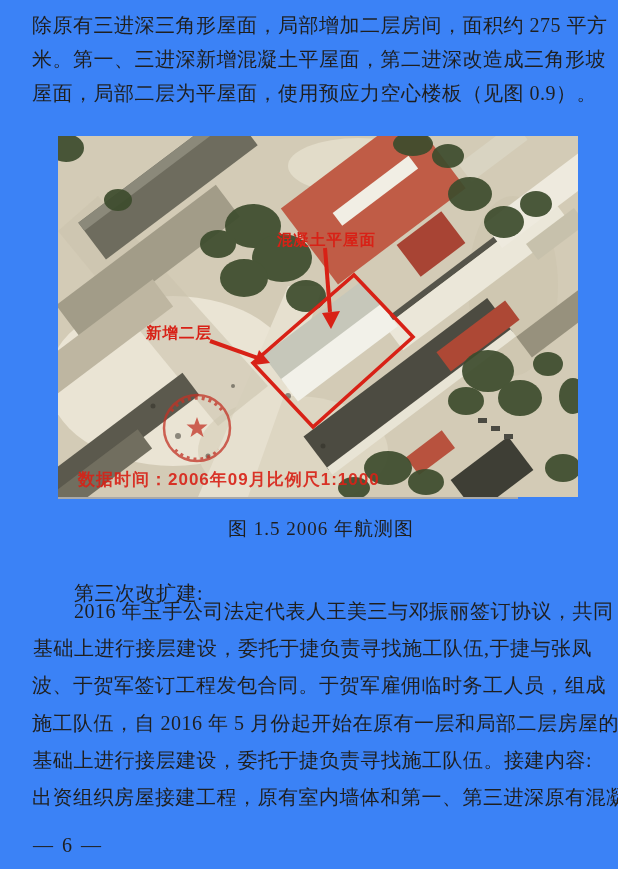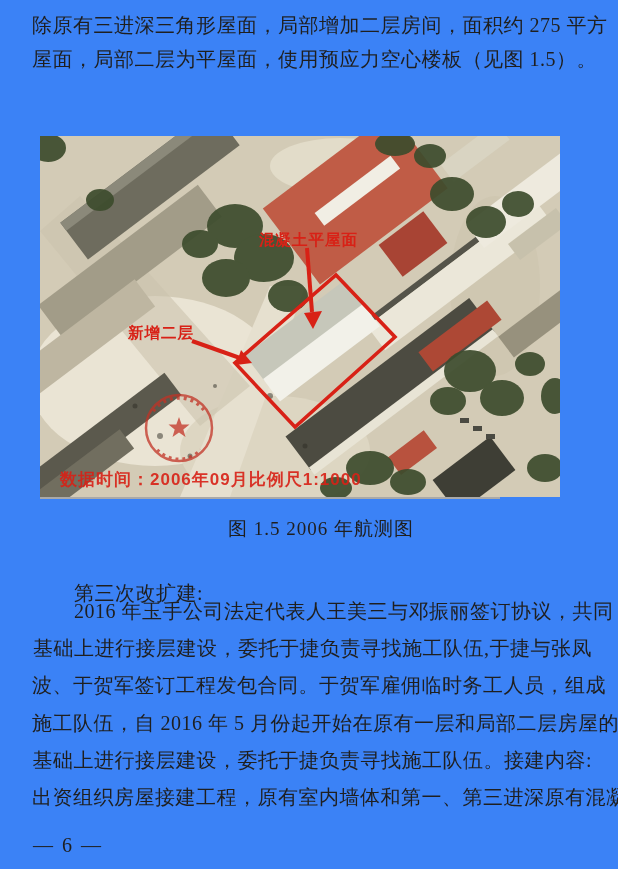--- a/index.html
+++ b/index.html
@@ -1,40 +1,41 @@
 <!DOCTYPE html>
 <html><head>
 <meta charset="utf-8">
 <style>
   html,body{margin:0;padding:0;}
   body{width:618px;height:869px;background:#ffffff;overflow:hidden;
        font-family:"Liberation Serif","DejaVu Serif",serif;color:#1f1f1f;}
   .page{position:relative;width:618px;height:869px;background:#3b82f6;}
   .tline{white-space:nowrap;font-size:20px;letter-spacing:0.5px;}
   .para-top{position:absolute;left:32px;top:8px;width:560px;line-height:34px;}
-  .photo-wrap{position:absolute;left:40px;top:136px;width:460px;height:361px;
+  .photo-wrap{position:absolute;left:58px;top:136px;width:460px;height:361px;
               border-bottom:2px solid #a9a9a9;text-align:right;}
   .photo-wrap svg{display:block;}
   .fig-caption{position:absolute;left:12px;top:516px;width:618px;text-align:center;
                font-size:19px;letter-spacing:1px;}
   .para-heading{position:absolute;left:74px;top:566px;font-size:20px;line-height:30px;margin-top:12px;}
   .para-body{position:absolute;left:32px;top:593px;width:560px;line-height:37.2px;text-align:right;}
   .indent{text-indent:42px;}
   .page-footer{position:absolute;left:33px;top:834px;font-size:20px;letter-spacing:2px;}
   .anno-text{font-family:"Liberation Sans","DejaVu Sans",sans-serif;font-weight:bold;
              fill:#d82116;letter-spacing:1px;}
 </style>
 </head>
 <body>
 
 <div class="page">
 
   <div class="para-top">
     <div class="tline">除原有三进深三角形屋面，局部增加二层房间，面积约 275 平方</div>
-    <div class="tline">屋面，局部二层为平屋面，使用预应力空心楼板（见图 1.5）。</div>
+    <div class="tline">米。第一、三进深新增混凝土平屋面，第二进深改造成三角形坡</div>
+    <div class="tline">屋面，局部二层为平屋面，使用预应力空心楼板（见图 0.9）。</div>
   </div>
 
   <div class="photo-wrap">
     <svg width="520" height="361" viewBox="0 0 520 361" preserveAspectRatio="none">
 
       <rect width="520" height="361" fill="#d3cbb6"></rect>
       <ellipse cx="115" cy="245" rx="125" ry="85" fill="#eae4d4"></ellipse>
       <ellipse cx="235" cy="315" rx="95" ry="55" fill="#ddd6c2"></ellipse>
       <ellipse cx="300" cy="30" rx="70" ry="28" fill="#e2dcc9"></ellipse>
       <ellipse cx="455" cy="150" rx="45" ry="90" fill="#cfc7b1"></ellipse>

